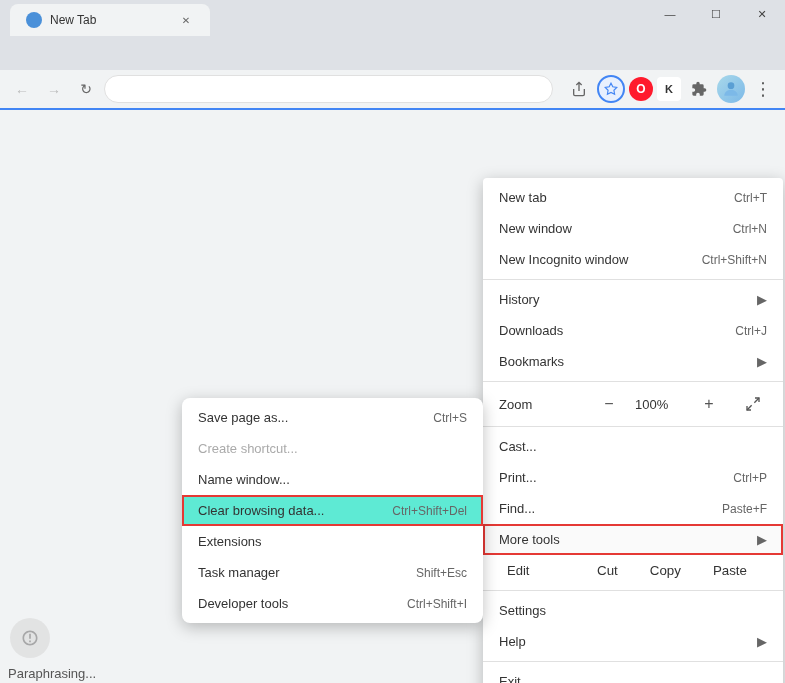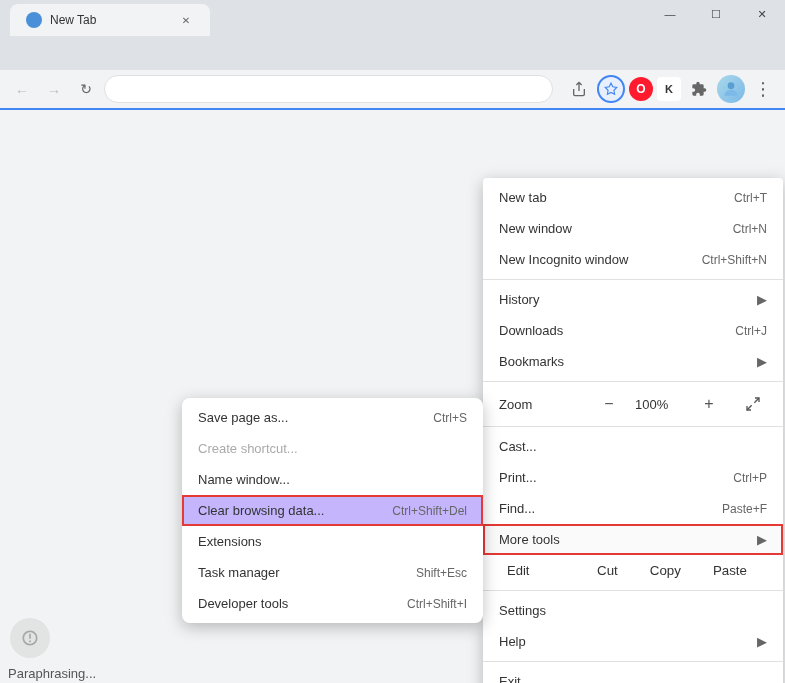--- a/index.html
+++ b/index.html
@@ -544,21 +544,21 @@
         </div>
 
         <div class="submenu-item disabled-text">
           <span class="submenu-item-label">Create shortcut...</span>
         </div>
 
         <div class="submenu-item">
           <span class="submenu-item-label">Name window...</span>
         </div>
 
-        <div class="submenu-item" style="outline:2px solid #e53935;outline-offset:-2px;background:#c4b5fd;">
+        <div class="submenu-item" style="outline:2px solid #e53935;outline-offset:-2px;background:#5eead4;">
           <span class="submenu-item-label">Clear browsing data...</span>
           <span class="submenu-item-shortcut">Ctrl+Shift+Del</span>
         </div>
 
         <div class="submenu-item">
           <span class="submenu-item-label">Extensions</span>
         </div>
 
         <div class="submenu-item">
           <span class="submenu-item-label">Task manager</span>

